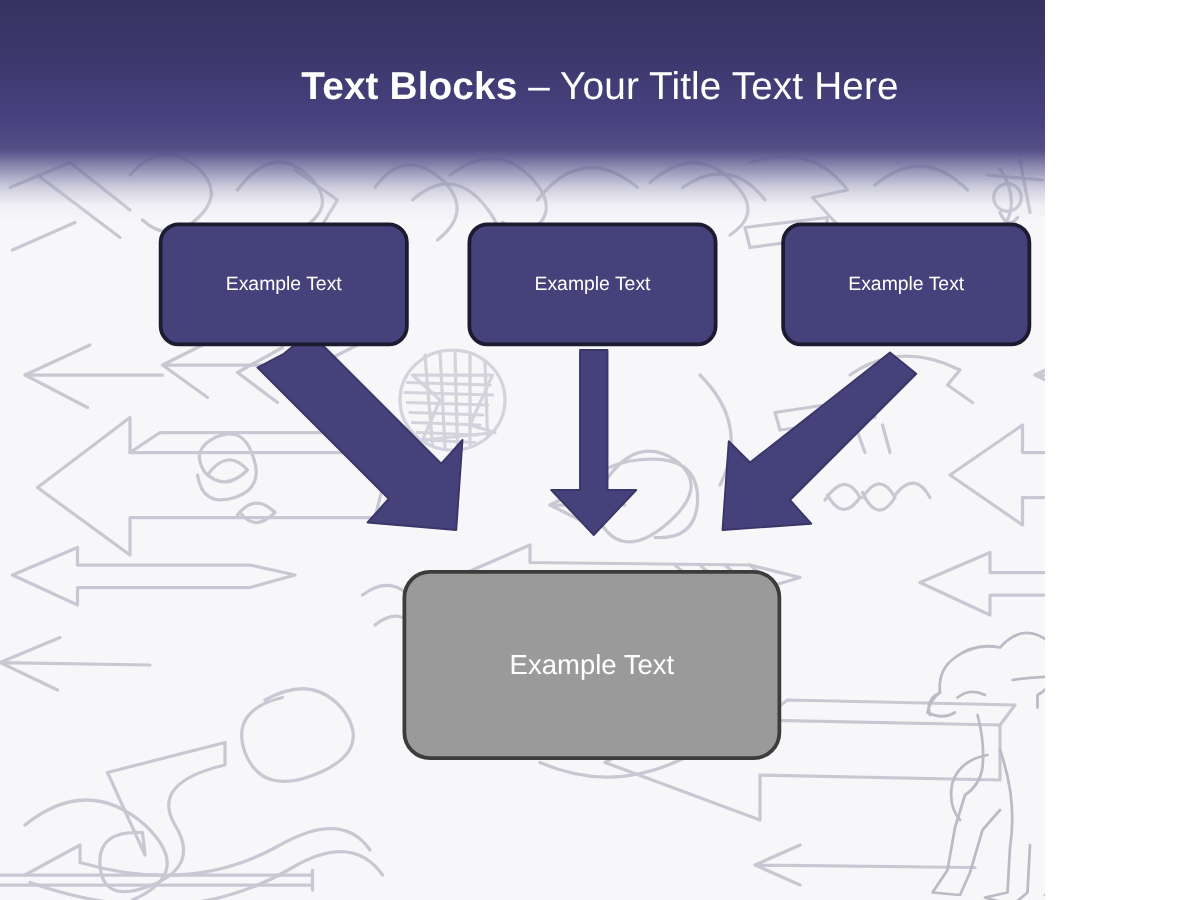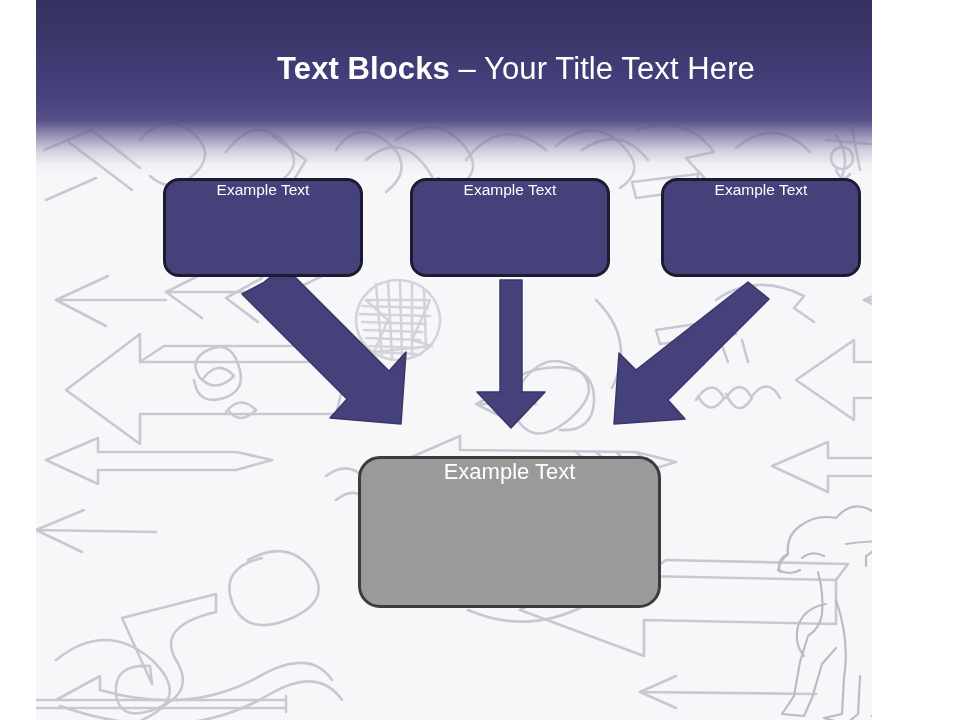--- a/index.html
+++ b/index.html
@@ -7,21 +7,20 @@
     padding: 0;
     background: #ffffff;
   }
   #slide {
     position: relative;
     width: 836px;
     height: 720px;
     overflow: hidden;
     background: #f7f7fa;
     font-family: "Liberation Sans", sans-serif;
-    margin-left: 36px;
   }
 
   
   #doodle-bg {
     position: absolute;
     left: 0; top: 0;
     width: 960px; height: 720px;
     z-index: 0;
   }
 
@@ -66,21 +65,21 @@
     width: 960px; height: 720px;
     z-index: 4;
   }
 
   
   .node-box {
     position: absolute;
     z-index: 5;
     box-sizing: border-box;
     display: flex;
-    align-items: flex-start;
+    align-items: center;
     justify-content: center;
     border-radius: 16px;
     color: #ffffff;
   }
   .node-box.top {
     width: 200px;
     height: 99px;
     top: 178px;
     background: #45417a;
     border: 3px solid #1d1b30;

